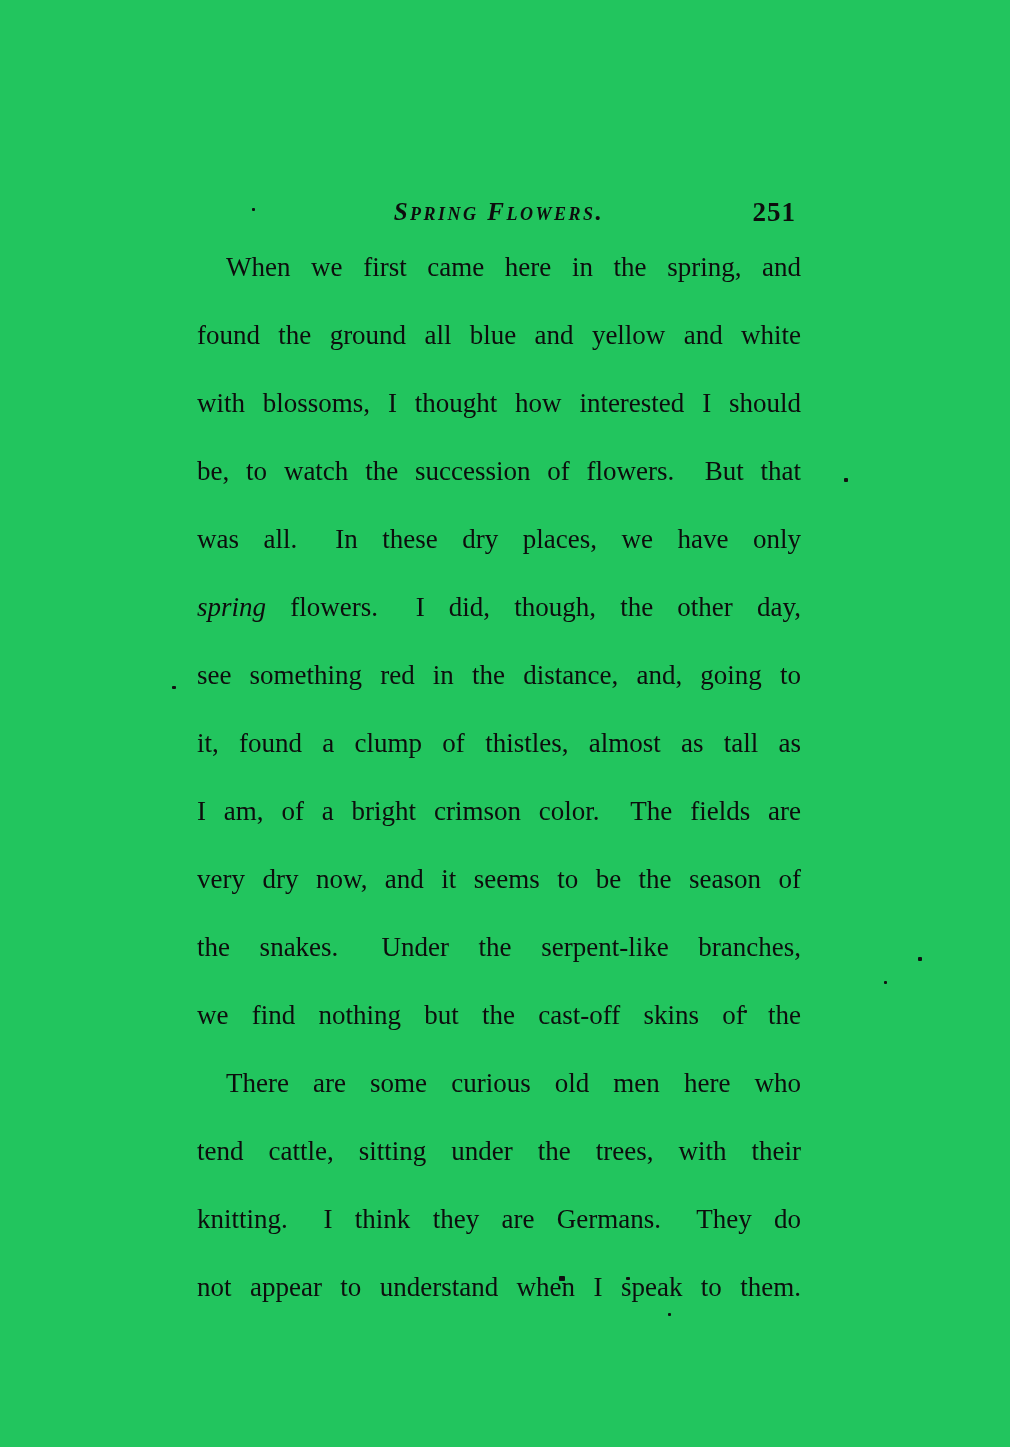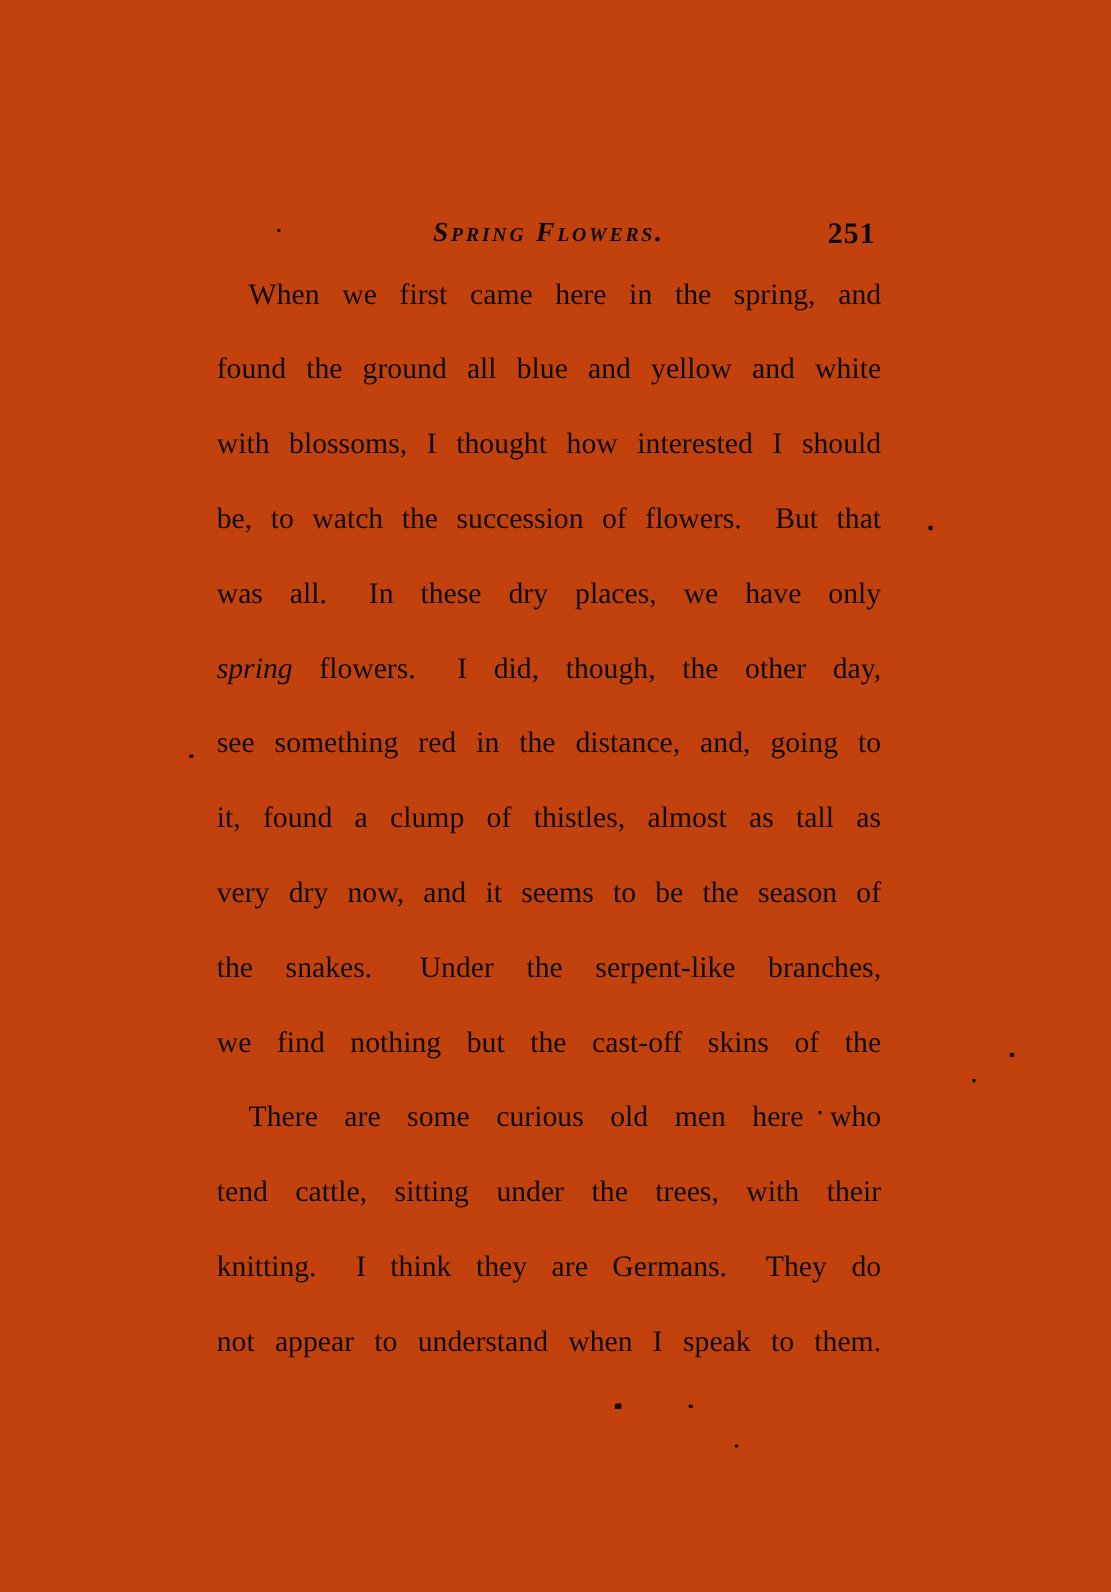--- a/index.html
+++ b/index.html
@@ -1,20 +1,20 @@
 <!DOCTYPE html>
 <html><head>
 <meta charset="utf-8">
 <style>
   html,body { margin:0; padding:0; background:#e8e8e8; }
   .page {
     position:relative;
     width:1010px; height:1447px;
     margin:0 auto;
-    background:#c2410c;
+    background:#22c55e;
     color:#0d0d0d;
     font-family:"Liberation Serif","DejaVu Serif",serif;
     overflow:hidden;
   }
   .text-block {
     position:absolute;
     left:197px; top:198px;
     width:604px;
   }
   .header-row { position:relative; height:32px; margin-bottom:20px; }
@@ -72,20 +72,21 @@
         </div>
         <div class="para">
           <div class="line indent">When we first came here in the spring, and</div>
           <div class="line">found the ground all blue and yellow and white</div>
           <div class="line">with blossoms, I thought how interested I should</div>
           <div class="line">be, to watch the succession of flowers.  But that</div>
           <div class="line">was all.  In these dry places, we have only</div>
           <div class="line"><span class="it">spring</span><span> flowers.  I did, though, the other day,</span></div>
           <div class="line">see something red in the distance, and, going to</div>
           <div class="line">it, found a clump of thistles, almost as tall as</div>
+          <div class="line">I am, of a bright crimson color.  The fields are</div>
           <div class="line">very dry now, and it seems to be the season of</div>
           <div class="line">the snakes.  Under the serpent-like branches,</div>
           <div class="line">we find nothing but the cast-off skins of the</div>
         </div>
         <div class="para">
           <div class="line indent">There are some curious old men here who</div>
           <div class="line">tend cattle, sitting under the trees, with their</div>
           <div class="line">knitting.  I think they are Germans.  They do</div>
           <div class="line">not appear to understand when I speak to them.</div>
         </div>

